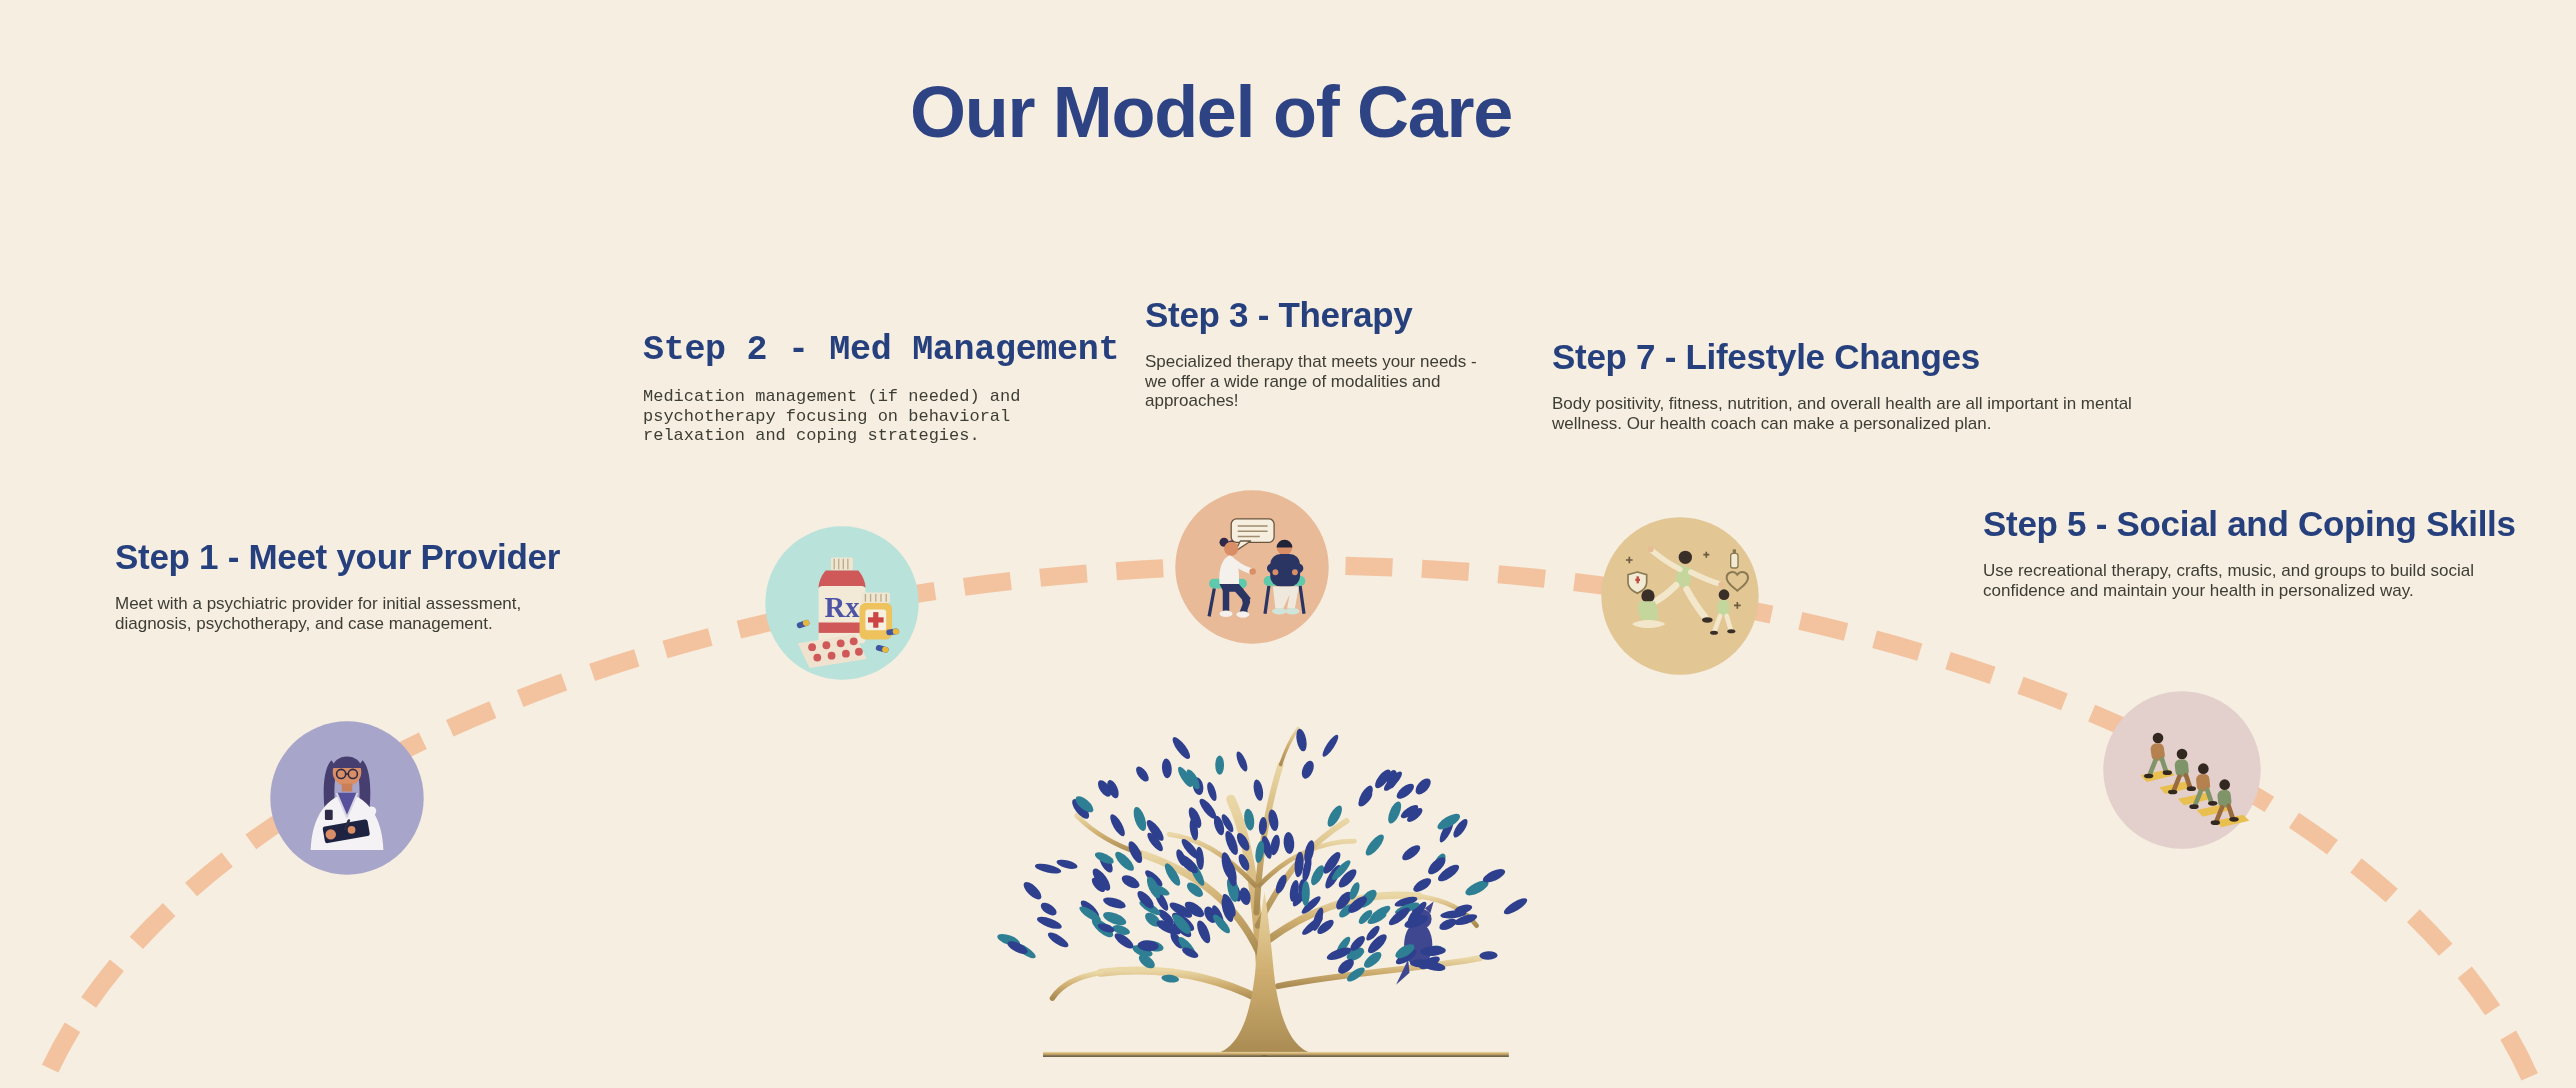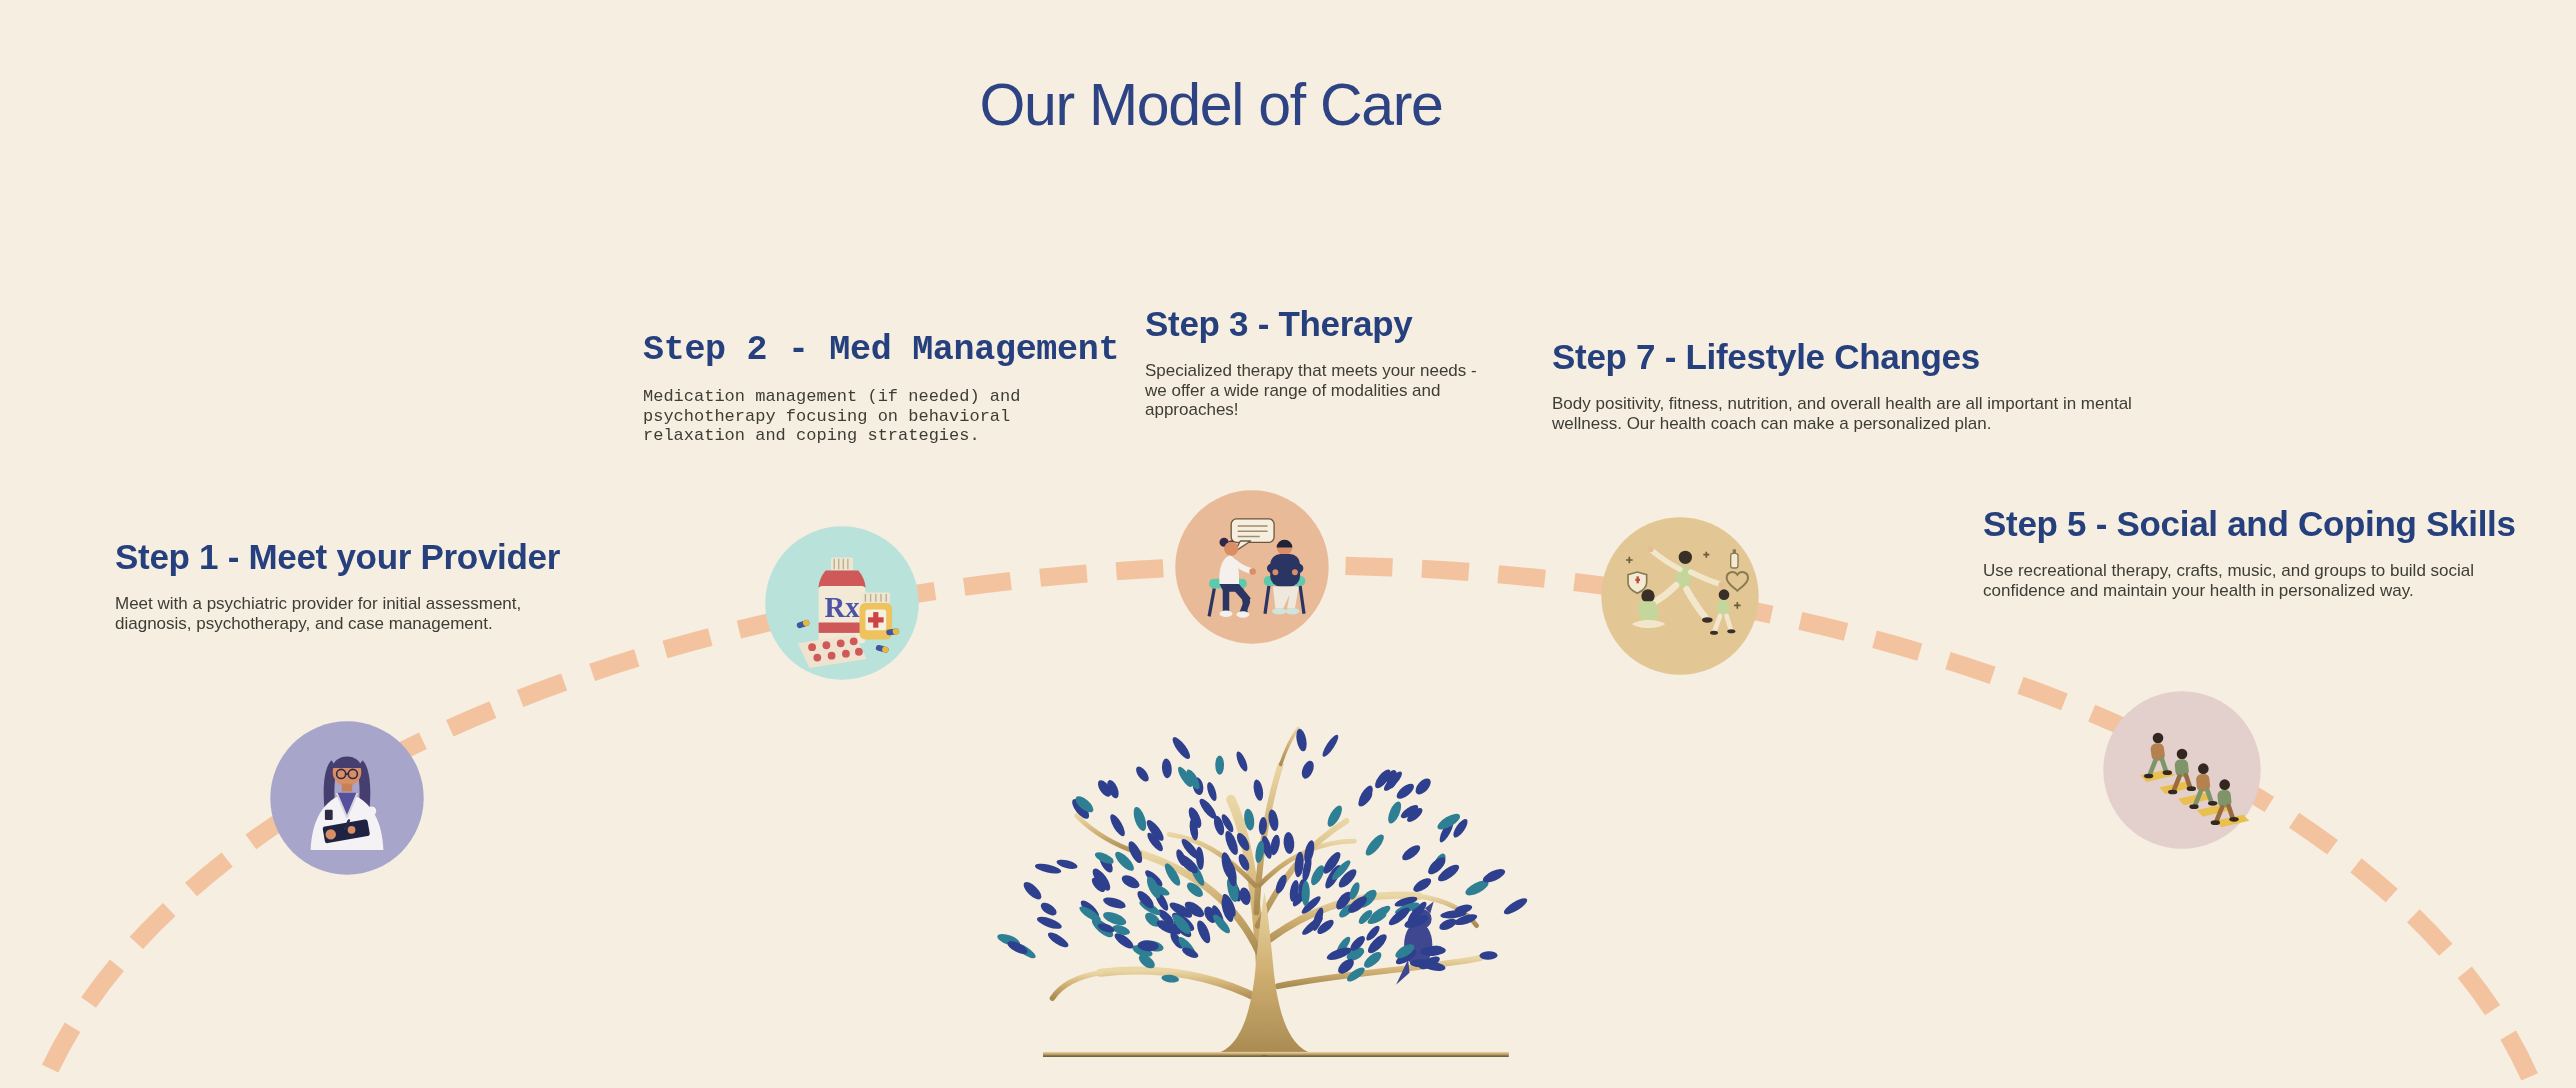--- a/index.html
+++ b/index.html
@@ -1,25 +1,25 @@
 <!DOCTYPE html>
 <html style="font-size:10.7px"><head>
 <meta charset="utf-8">
 <style>
   html,body{margin:0;padding:0;width:2576px;height:1088px;overflow:hidden;background:#f5eee1;}
   .canvas{position:absolute;inset:0;width:2576px;height:1088px;font-family:"Liberation Sans",sans-serif;}
   .arc-svg{position:absolute;left:0;top:0;}
   h1.title{position:absolute;left:1211px;top:71px;transform:translateX(-50%);margin:0;
-           font-size:59px;font-weight:400;color:#2e4383;letter-spacing:-1.3px;white-space:nowrap;}
+           font-size:72px;font-weight:700;color:#2e4383;letter-spacing:-1.3px;white-space:nowrap;}
   .step{position:absolute;}
   .step h2{margin:0 0 17.4px 0;font-size:35px;font-weight:700;color:#26407e;letter-spacing:-0.3px;white-space:nowrap;}
   .step p{margin:0;font-size:17px;line-height:1.14;color:#3e3d35;}
   .step1{left:115px;top:537px;} .step1 p{width:416px;}
   .step2{left:643px;top:330px;font-family:Liberation Mono, monospace;} .step2 p{width:439px;}
-  .step3{left:1145px;top:304px;} .step3 p{width:352px;}
+  .step3{left:1145px;top:295px;} .step3 p{width:352px;}
   .step4{left:1552px;top:337px;} .step4 p{width:590px;}
   .step5{left:1983px;top:504px;} .step5 p{width:567px;}
   .icon{position:absolute;}
   .icon1{left:269px;top:720px;} .icon2{left:764px;top:525px;} .icon3{left:1174px;top:489px;}
   .icon4{left:1600px;top:516px;} .icon5{left:2102px;top:690px;}
   .tree{position:absolute;left:996px;top:684px;}
 </style>
 </head>
 <body style="background-color: rgb(245, 238, 225);">
 

